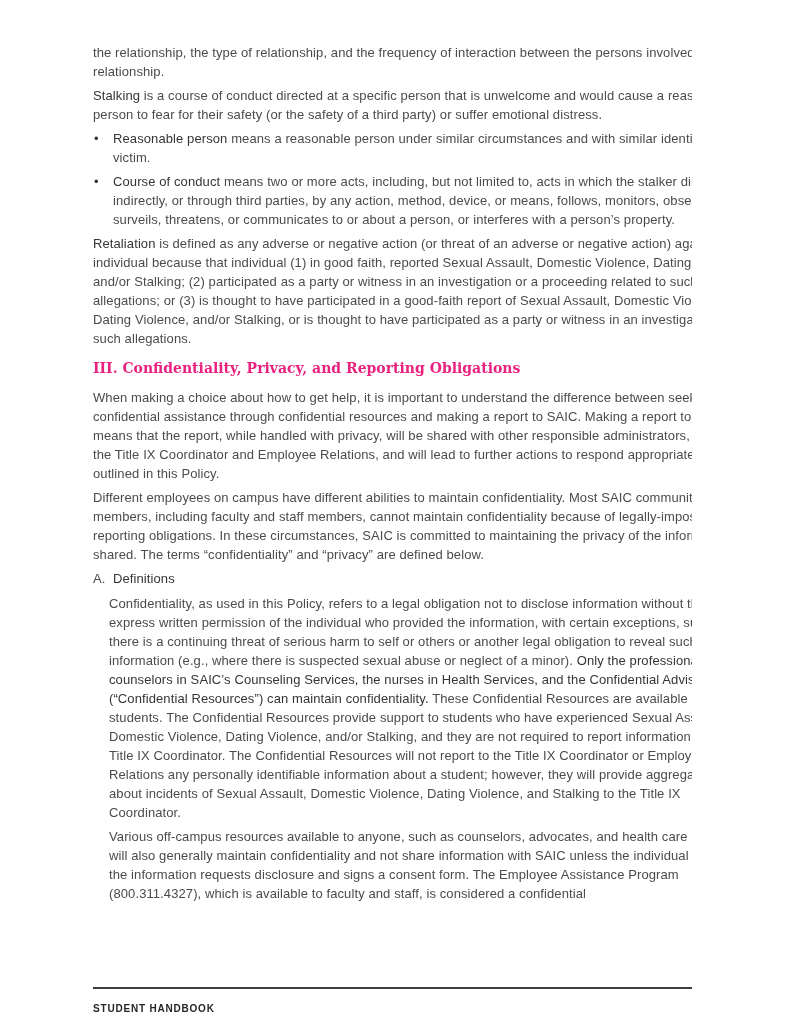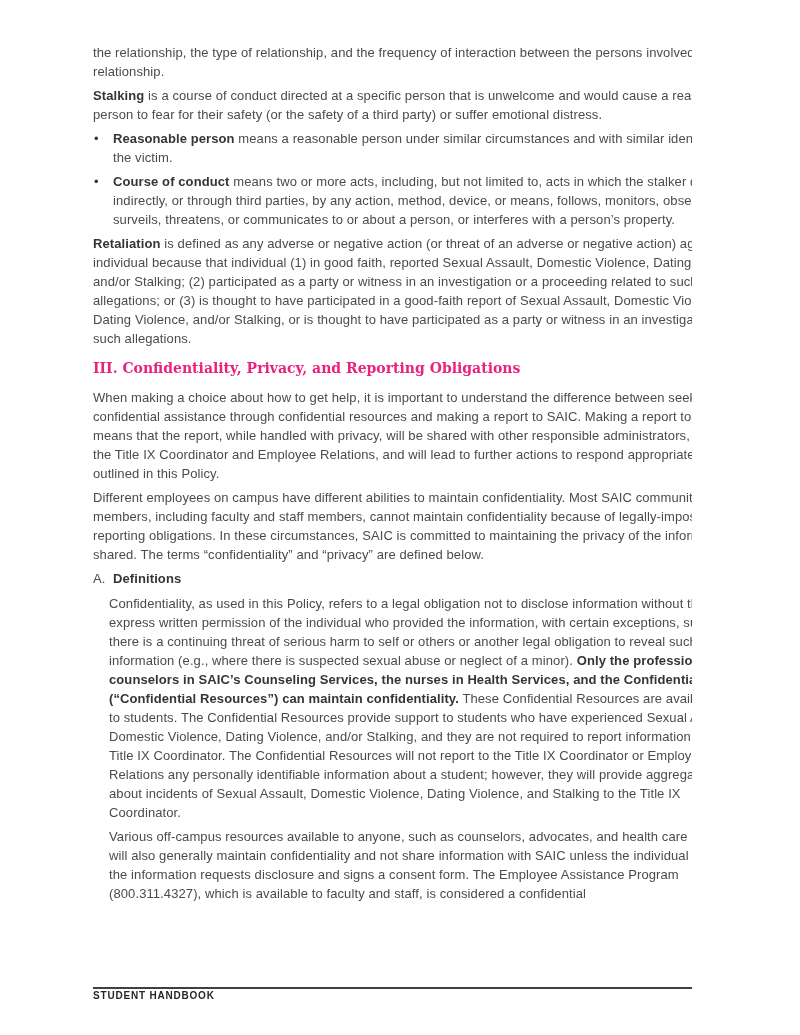--- a/index.html
+++ b/index.html
@@ -16,21 +16,21 @@
     left: 93px;
     top: 43px;
     width: 660px;
     font-size: 13px;
     line-height: 19px;
     letter-spacing: 0.1px;
     color: #4b4b4b;
   }
   .content p.body-p { margin: 0 0 5px 0; }
   .content p.body-p.indent { margin-left: 16px; }
-  .content strong { font-weight: bold; color: #353535; }
+  .content strong { font-weight: normal; color: #353535; }
   h2.section-heading {
     font-family: "DejaVu Serif", serif;
     font-weight: bold;
     font-size: 14px;
     line-height: 25px;
     margin: 8px 0 7px 0;
     letter-spacing: 0;
   }
   ul.bullet-list { list-style: none; margin: 0 0 5px 0; padding: 0; }
   ul.bullet-list li { position: relative; padding-left: 20px; margin: 0 0 5px 0; }
@@ -47,21 +47,21 @@
     position: absolute;
     left: 93px;
     width: 660px;
     top: 987px;
   }
   .footer-rule { height: 1.5px; background: #3f3f3f; }
   .footer-row {
     display: flex;
     justify-content: space-between;
     align-items: baseline;
-    margin-top: 0;
+    margin-top: 13px;
   }
   .footer-left {
     font-weight: bold;
     font-size: 10px;
     letter-spacing: 0.8px;
     color: #262626;
   }
   .footer-page {
     font-weight: bold;
     font-size: 11px;

